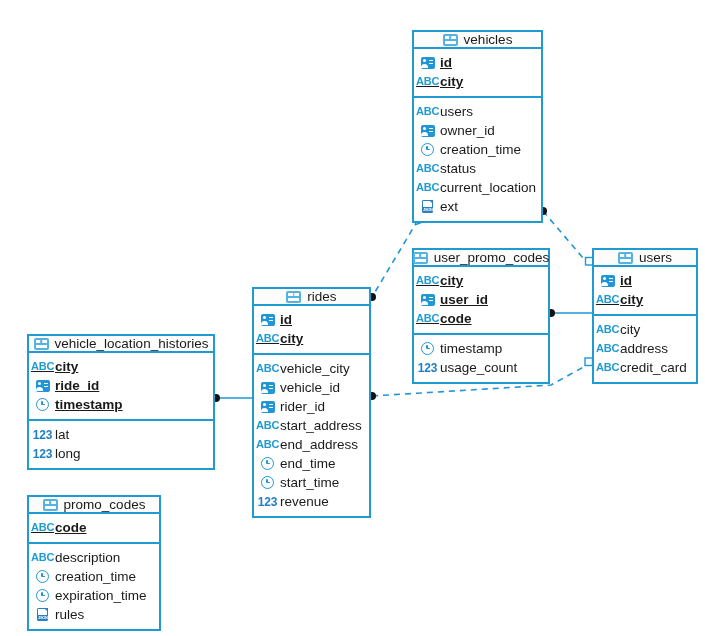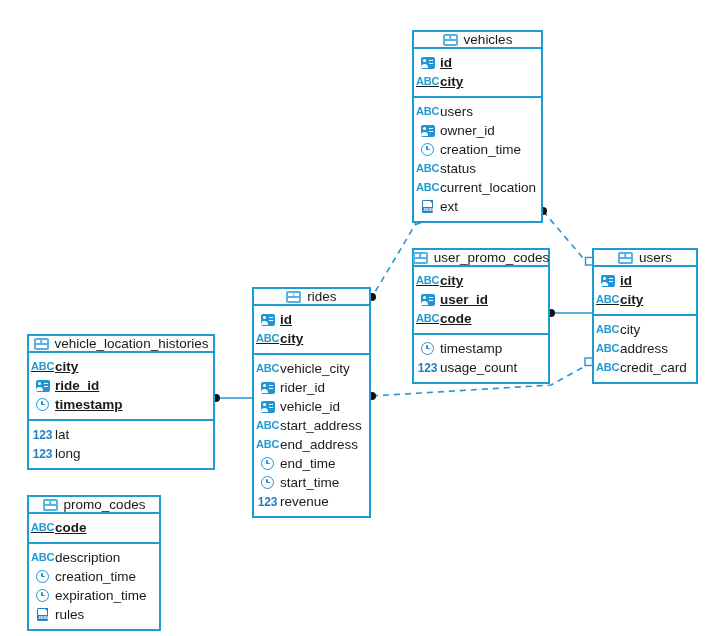--- a/index.html
+++ b/index.html
@@ -466,32 +466,32 @@
           </div>
           <div class="field-row">
             <span class="ficon">
               <span class="ic-id">
                 <span class="head"></span>
                 <span class="body"></span>
                 <span class="l1"></span>
                 <span class="l2"></span>
               </span>
             </span>
+            <span>vehicle_id</span>
+          </div>
+          <div class="field-row">
+            <span class="ficon">
+              <span class="ic-id">
+                <span class="head"></span>
+                <span class="body"></span>
+                <span class="l1"></span>
+                <span class="l2"></span>
+              </span>
+            </span>
             <span>rider_id</span>
-          </div>
-          <div class="field-row">
-            <span class="ficon">
-              <span class="ic-id">
-                <span class="head"></span>
-                <span class="body"></span>
-                <span class="l1"></span>
-                <span class="l2"></span>
-              </span>
-            </span>
-            <span>vehicle_id</span>
           </div>
           <div class="field-row">
             <span class="ficon">
               <span class="ic-abc">ABC</span>
             </span>
             <span>start_address</span>
           </div>
           <div class="field-row">
             <span class="ficon">
               <span class="ic-abc">ABC</span>

